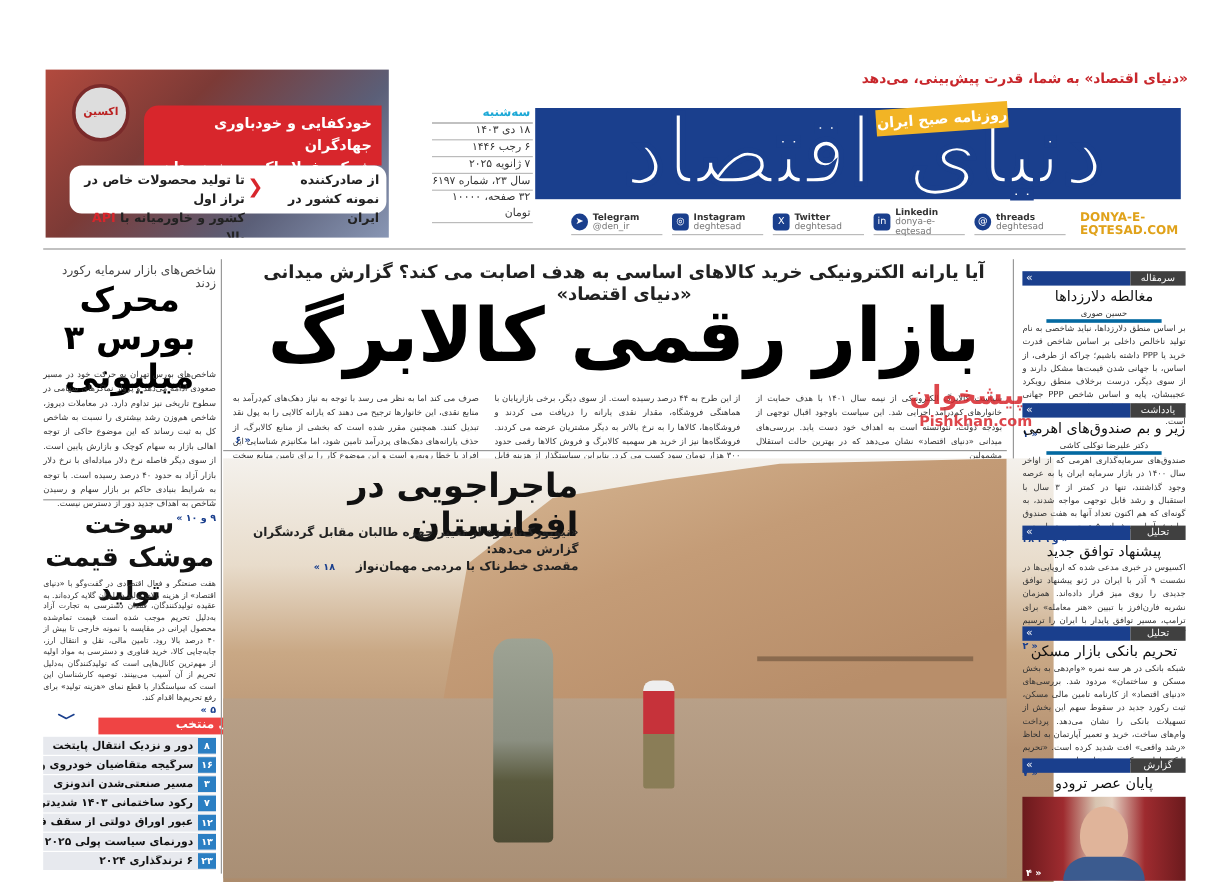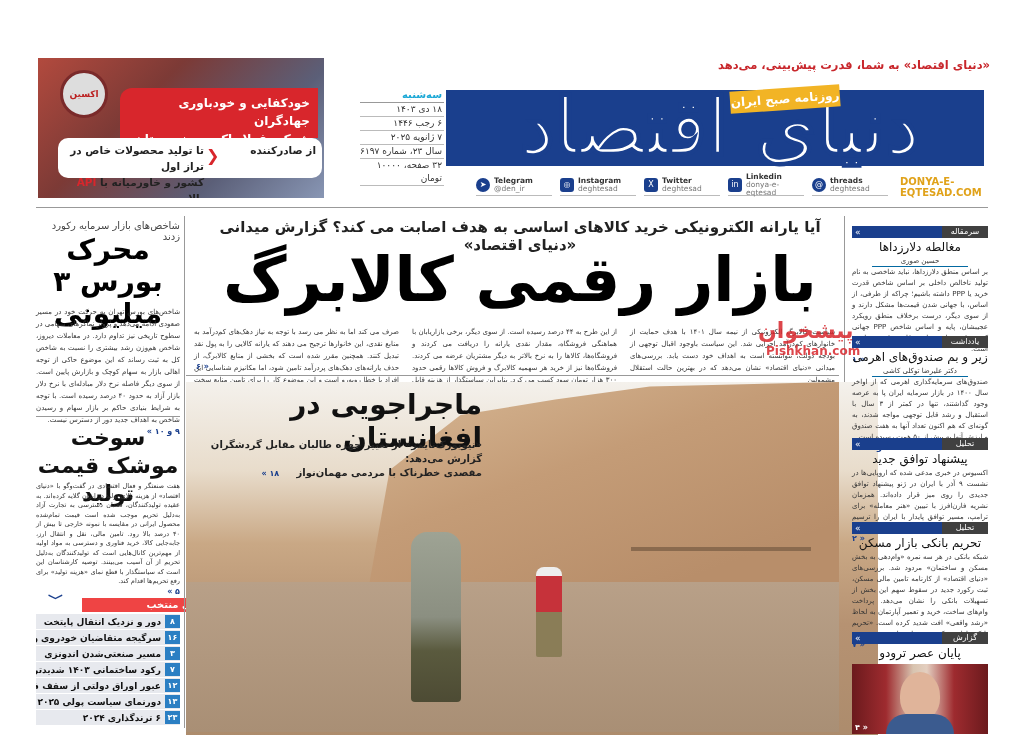--- a/index.html
+++ b/index.html
@@ -60,40 +60,41 @@
   .picks{left:36px;top:614px;width:144px;}
   .pick{height:15px;margin-bottom:1px;background:#e7e9ee;display:flex;flex-direction:row-reverse;align-items:center;font-size:9px;font-weight:bold;color:#111;}
   .pick .n{width:15px;height:13px;background:#2b7fc3;color:#fff;font-size:8px;text-align:center;line-height:13px;margin-left:4px;flex:none;}
   .pick .t{direction:rtl;flex:1;white-space:nowrap;overflow:hidden;}
   
   .rc{left:852px;width:136px;}
   .sec-bar{height:12px;display:flex;}
   .sec-bar .blue{flex:1;background:#1a3f8d;color:#fff;font-size:9px;line-height:12px;padding-left:3px;}
   .sec-bar .gold{width:46px;background:#404040;color:#fff;font-size:8px;line-height:12px;text-align:center;}
   .rt{font-size:12px;font-weight:normal;color:#111;direction:rtl;text-align:center;line-height:18px;}
-  .ra{font-size:7px;color:#333;direction:rtl;text-align:center;border-bottom:1px solid #0369a1;margin:0 20px;line-height:10px;}
+  .ra{font-size:7px;color:#333;direction:rtl;text-align:center;border-bottom:3px solid #0369a1;margin:0 20px;line-height:10px;}
   .rbody{font-size:7px;line-height:11px;color:#333;direction:rtl;text-align:justify;}
   .trudeau{height:70px;margin-top:2px;background:linear-gradient(90deg,#6b1a1d 0%,#9e2b2f 25%,#d8c4b0 45%,#e4cfc0 55%,#9e2b2f 75%,#6b1a1d 100%);position:relative;}
   .trudeau .face{position:absolute;left:48px;top:8px;width:40px;height:48px;border-radius:50% 50% 45% 45%;background:#e0b49a;}
   .trudeau .suit{position:absolute;left:34px;top:50px;width:68px;height:20px;background:#3b5b8f;border-radius:20px 20px 0 0;}
   .wm{left:758px;top:318px;font-size:22px;font-weight:bold;color:#d8262c;opacity:0.85;}
   .wm2{left:766px;top:344px;font-size:12px;font-weight:bold;color:#d8262c;opacity:0.85;}
 </style>
 </head>
 <body>
 
 <div class="abs ad">
   <div class="ad-badge">اکسین</div>
   <div class="ad-red">
     <div>خودکفایی و خودباوری جهادگران</div>
     <div>شرکت فولاد اکسین خوزستان</div>
   </div>
   <div class="ad-white">
     <div class="c1">
       <div>از صادرکننده</div>
+      <div>نمونه کشور در ایران</div>
     </div>
     <span class="arrow">❮</span>
     <div class="c2">
       <div>تا تولید محصولات خاص در تراز اول</div>
       <div><span>کشور و خاورمیانه با</span> <span class="api">API</span> <span>بالا</span></div>
     </div>
   </div>
 </div>
 
 <div class="abs slogan rtl">«دنیای اقتصاد» به شما، قدرت پیش‌بینی، می‌دهد</div>

